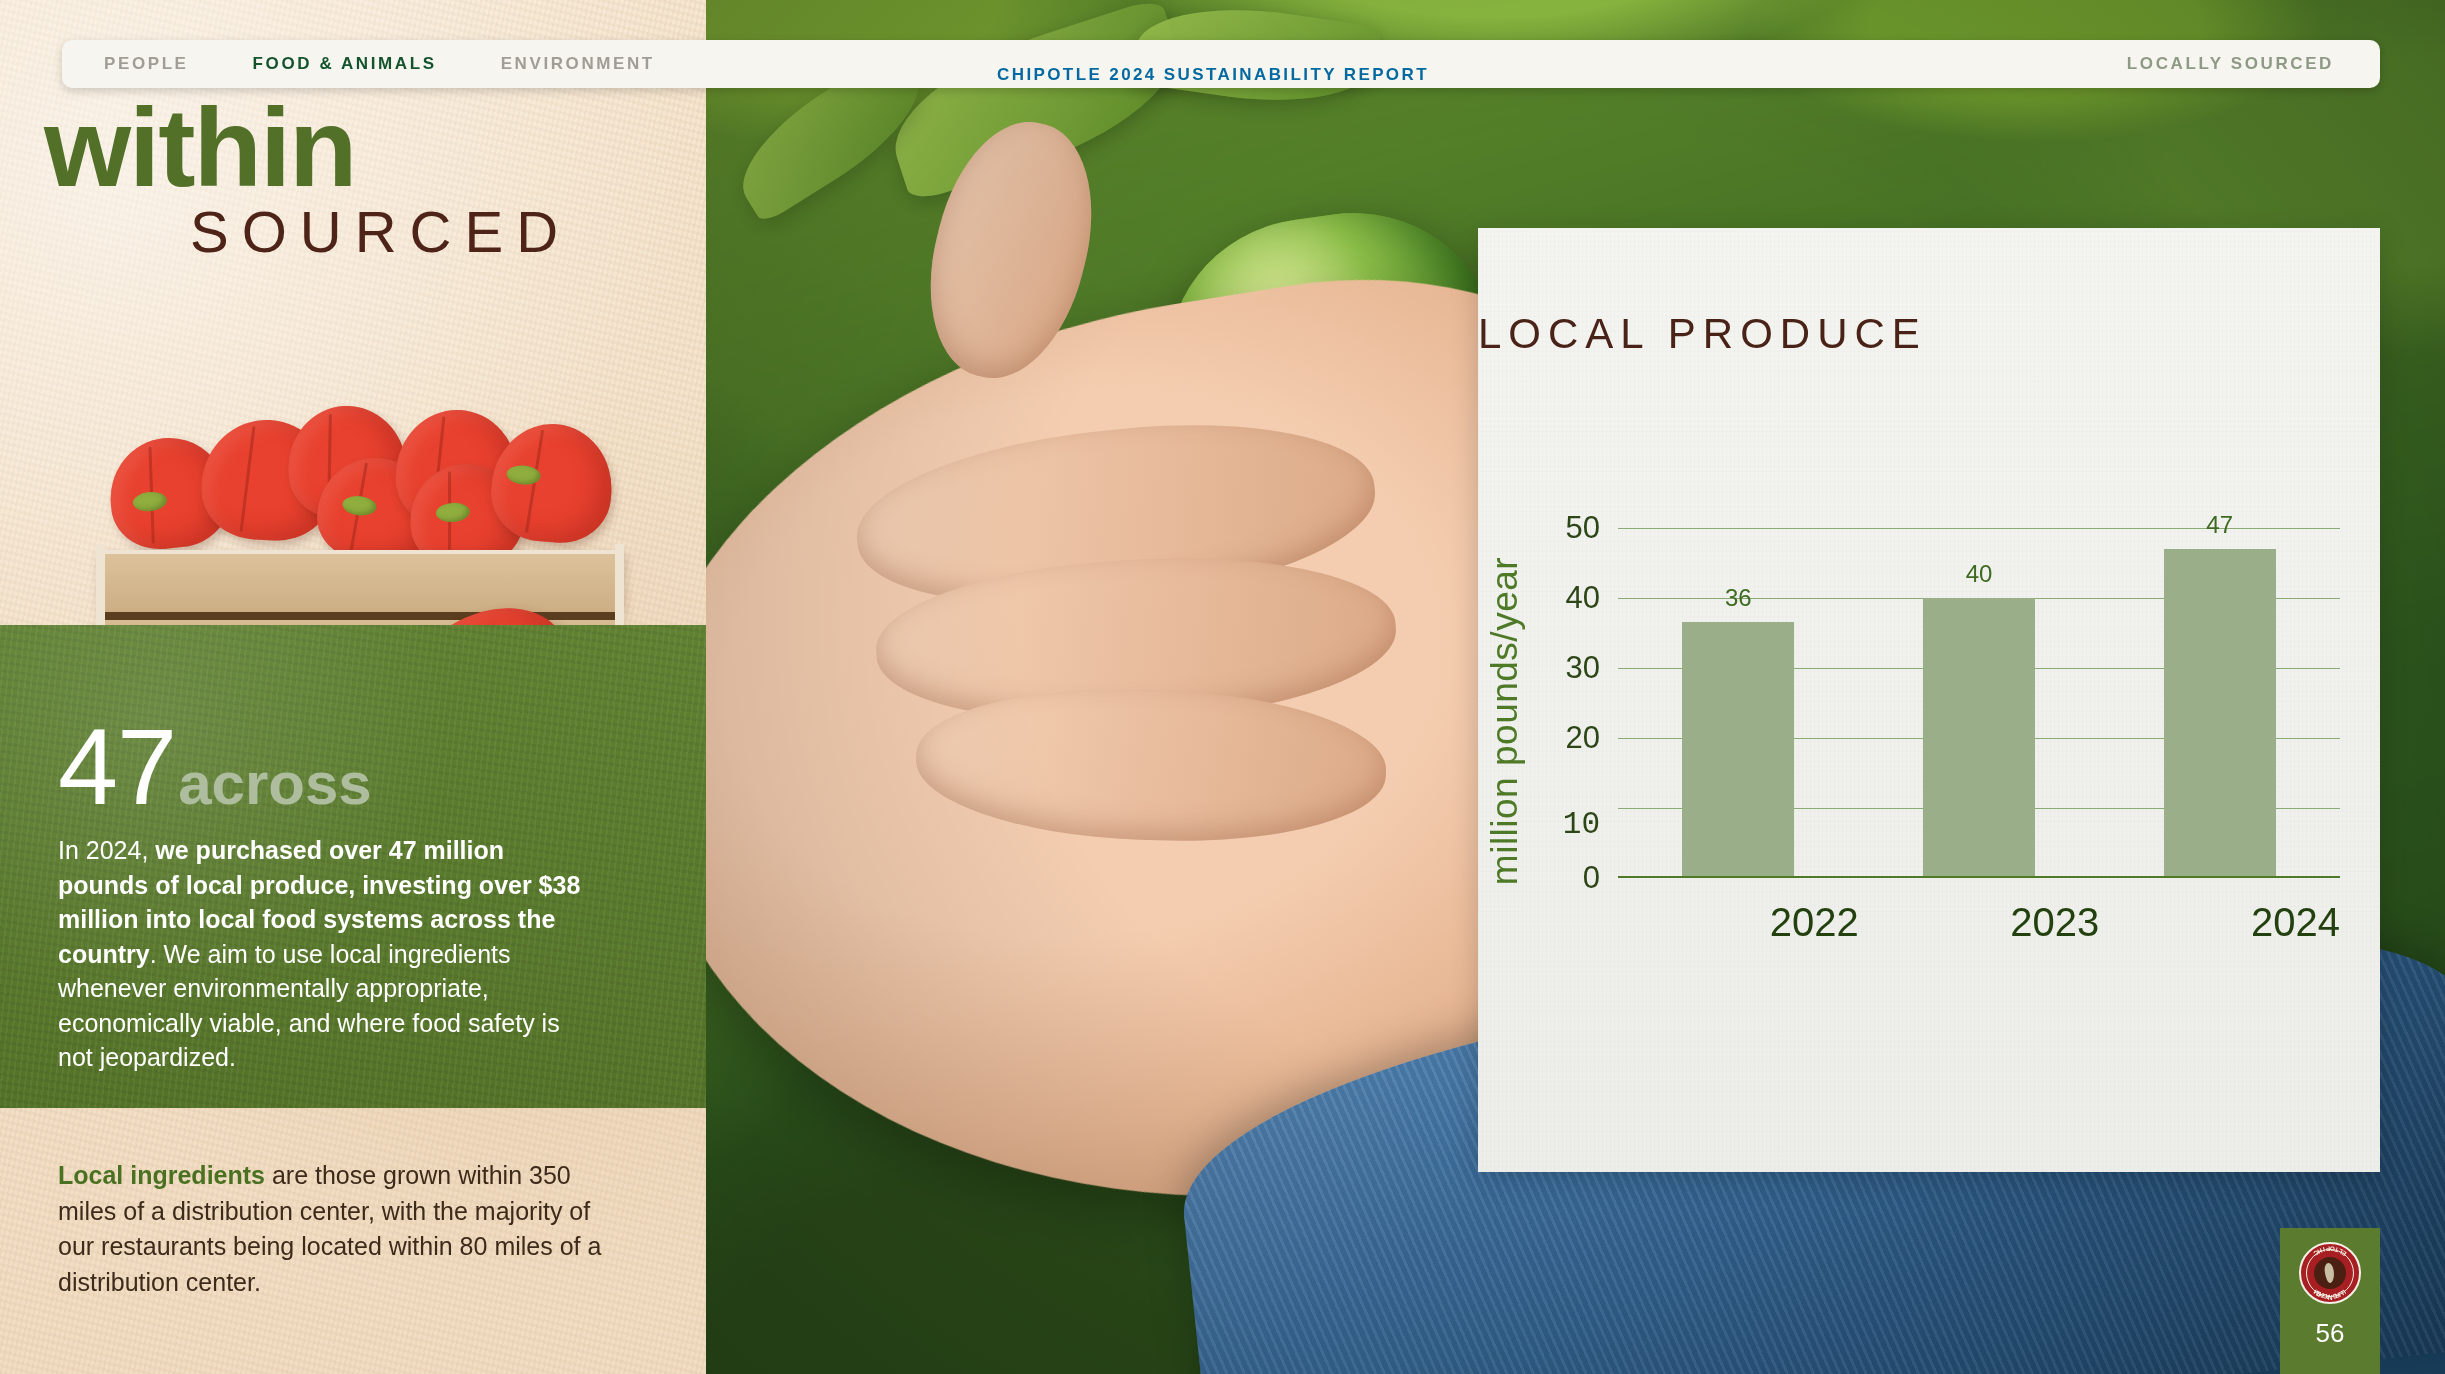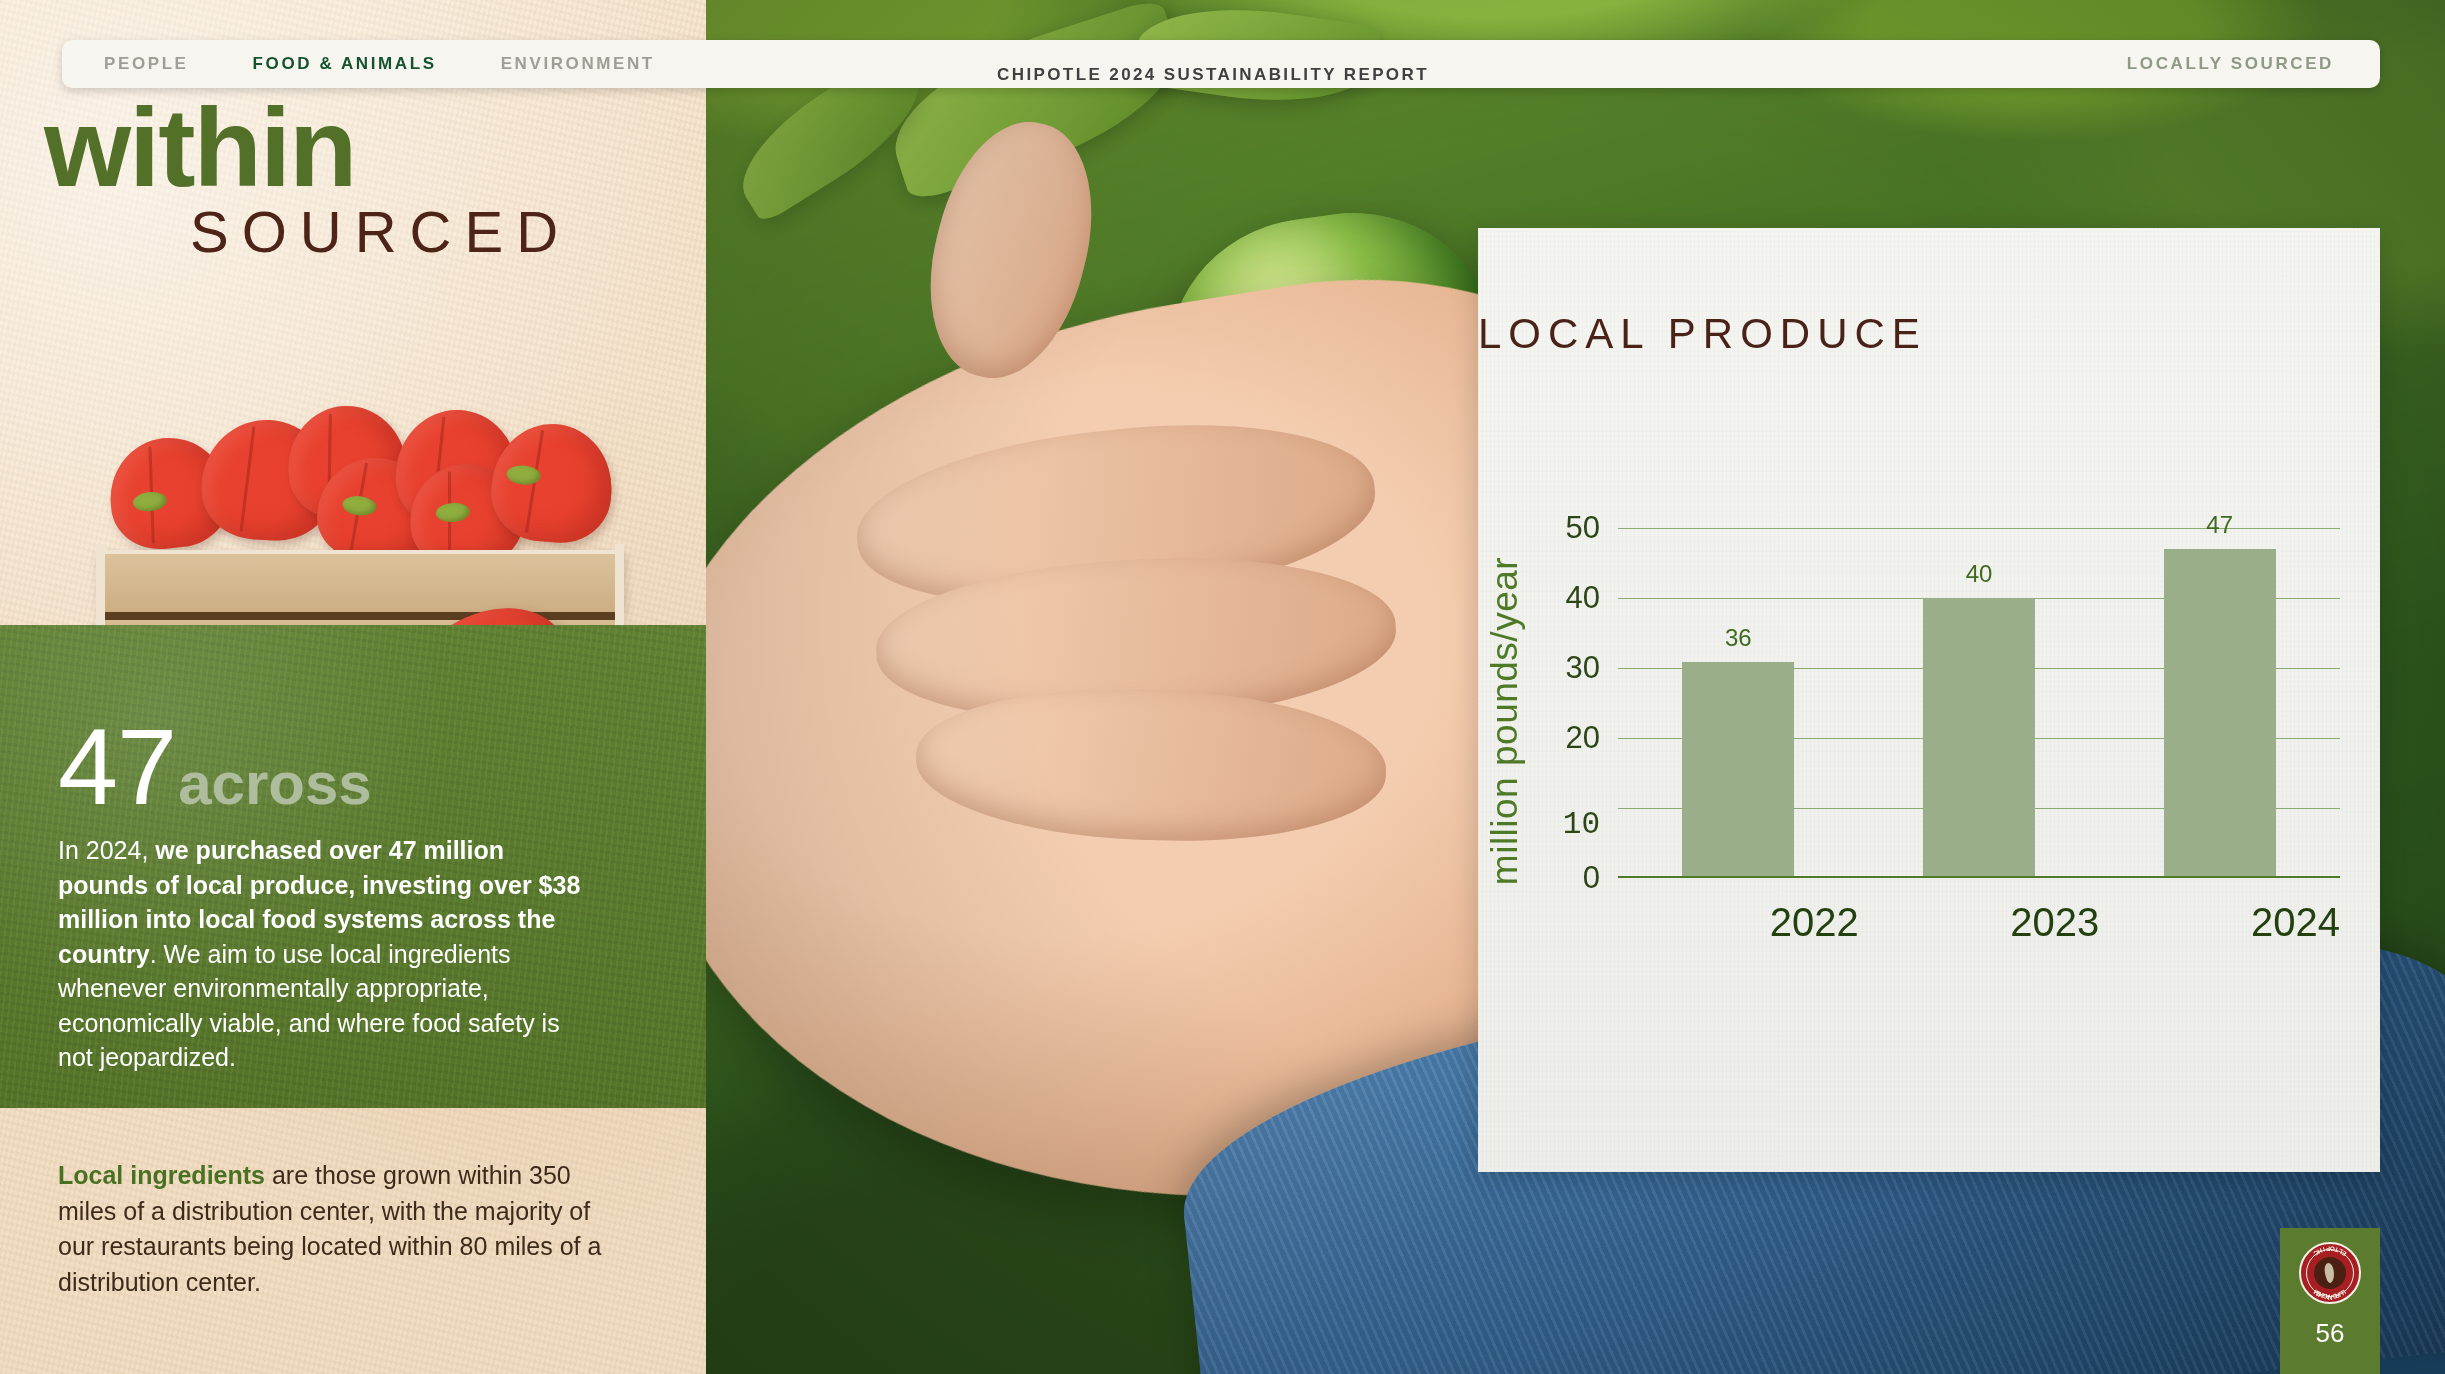--- a/index.html
+++ b/index.html
@@ -183,21 +183,21 @@
     display:flex; align-items:center;
   }
   .nav-left{ display:flex; align-items:center; gap:64px; padding-left:42px; }
   .nav-item{
     font-size:17px; letter-spacing:2.6px; font-weight:700; color:#9f9d96; cursor:pointer;
     white-space:nowrap;
   }
   .nav-item.active{ color:#14532d; }
   .nav-center{
     position:absolute; left:0; right:16px; text-align:center;
-    font-size:17px; letter-spacing:2.4px; font-weight:700; color:#404040;
+    font-size:17px; letter-spacing:2.4px; font-weight:700; color:#0369a1;
     pointer-events:none;
     margin-top:22px;
   }
   .nav-right{
     margin-left:auto; padding-right:46px; font-size:17px; letter-spacing:2.6px;
     font-weight:700; color:#8e9a86; white-space:nowrap; cursor:pointer;
   }
 
   
   .chart-card{
@@ -375,21 +375,21 @@
         <div class="ytick" style="top: 210px;">20</div>
         <div class="gridline" style="top: 140px;"></div>
         <div class="ytick" style="top: 140px;">30</div>
         <div class="gridline" style="top: 70px;"></div>
         <div class="ytick" style="top: 70px;">40</div>
         <div class="gridline" style="top: 0px;"></div>
         <div class="ytick" style="top: 0px;">50</div>
       </div>
     <div class="bars" id="bars">
         <div class="bar-slot">
-          <div class="bar" style="height: 216px; background: rgb(154, 174, 138);">
+          <div class="bar" style="height: 256px; background: rgb(154, 174, 138);">
             <div class="bar-value">36</div>
           </div>
         </div>
         <div class="bar-slot">
           <div class="bar" style="height: 280px; background: rgb(154, 174, 138);">
             <div class="bar-value">40</div>
           </div>
         </div>
         <div class="bar-slot">
           <div class="bar" style="height: 329px; background: rgb(154, 174, 138);">

